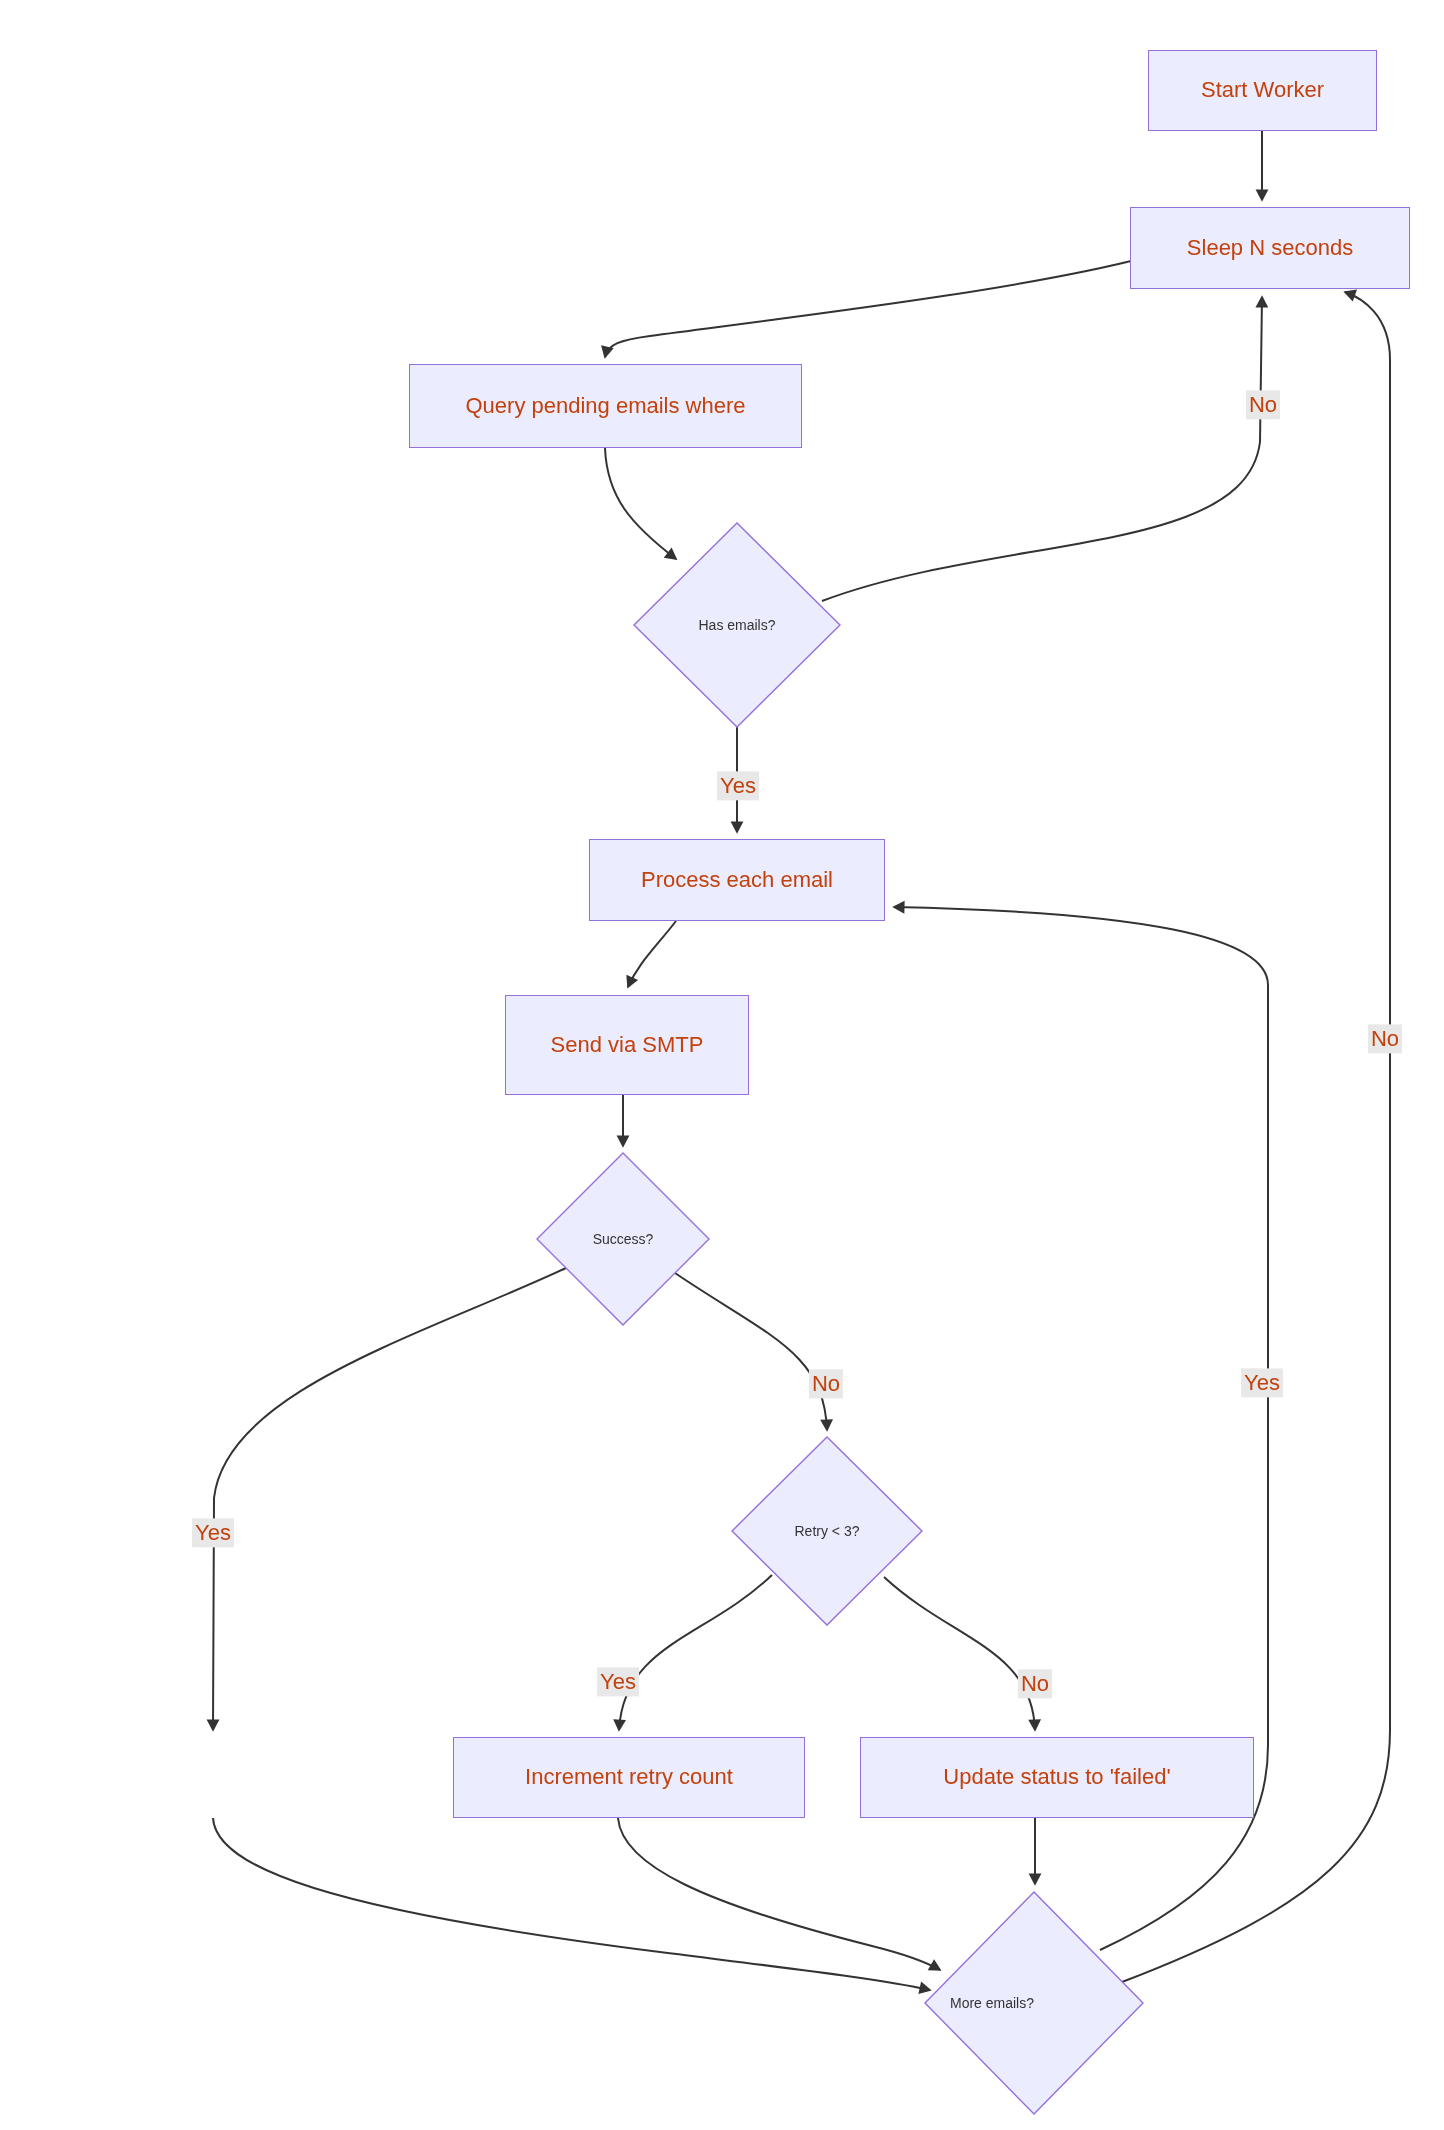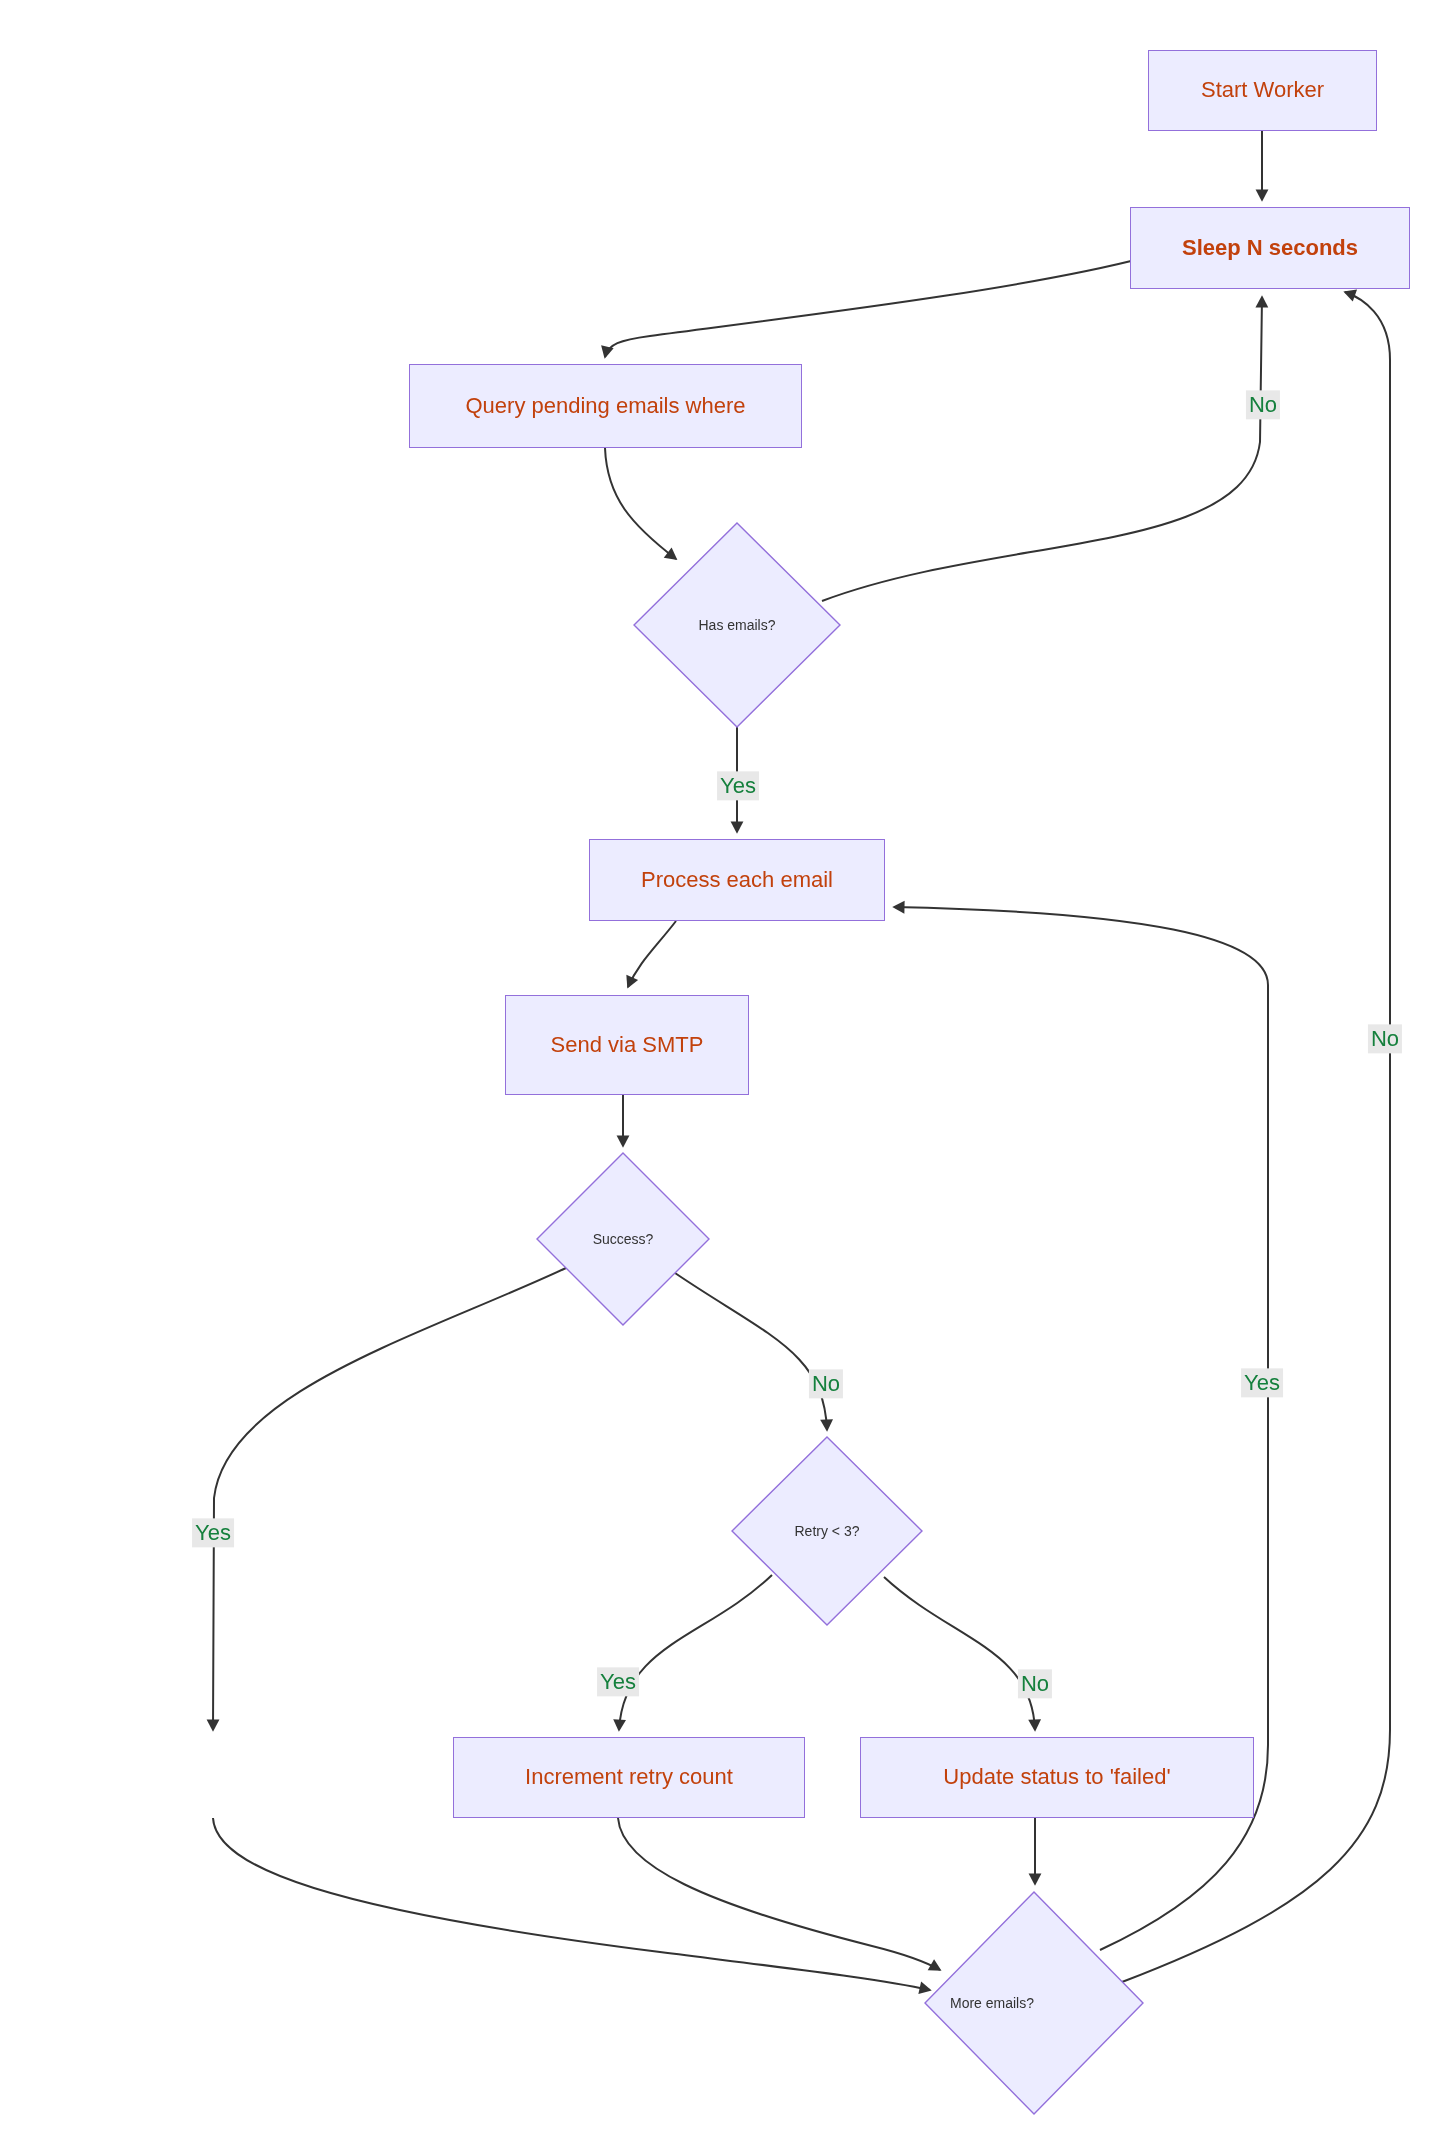--- a/index.html
+++ b/index.html
@@ -21,21 +21,21 @@
     display:flex;align-items:center;justify-content:center;
     color:#c2410c;font-size:22px;line-height:1.2;
     text-align:center;white-space:nowrap;overflow:hidden;
   }
   .diamond-label{
     position:absolute;transform:translate(-50%,-50%);
     color:#333333;font-size:14px;white-space:nowrap;
   }
   .edge-label{
     position:absolute;transform:translate(-50%,-50%);
-    background:#e8e8e8;color:#15803d;
+    background:#e8e8e8;color:#c2410c;
     font-size:22px;line-height:1.15;
     padding:2px 3px;white-space:nowrap;
   }
 </style>
 </head>
 <body>
 
 <div class="canvas">
 
   <svg class="edges" width="1444" height="2130" viewBox="0 0 1444 2130">
@@ -65,21 +65,21 @@
     <polygon class="node-shape" points="737,523 840,625 737,727 634,625"></polygon>
     <polygon class="node-shape" points="623,1153 709,1239 623,1325 537,1239"></polygon>
     <polygon class="node-shape" points="827,1437 922,1531 827,1625 732,1531"></polygon>
     <polygon class="node-shape" points="1034,1892 1143,2003 1034,2114 925,2003"></polygon>
   </svg>
 
   <div class="node" style="left:1148px;top:50px;width:229px;height:81px;">
     <span>Start Worker</span>
   </div>
 
-  <div class="node" style="left:1130px;top:207px;width:280px;height:82px;font-weight:bold;">
+  <div class="node" style="left:1130px;top:207px;width:280px;height:82px;">
     <span>Sleep N seconds</span>
   </div>
 
   <div class="node" style="left:589px;top:839px;width:296px;height:82px;">
     <span>Process each email</span>
   </div>
 
   <div class="node" style="left:409px;top:364px;width:393px;height:84px;">
     <span>Query pending emails where</span>
   </div>

